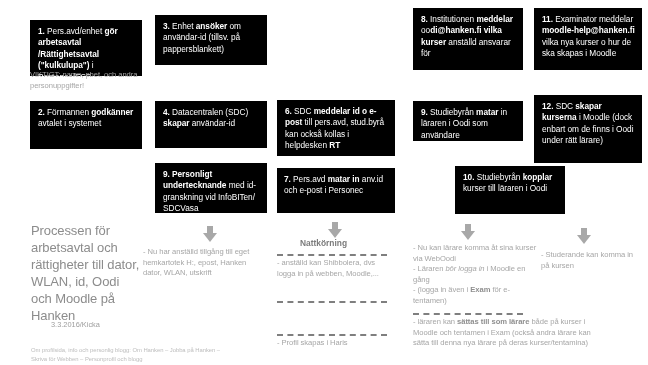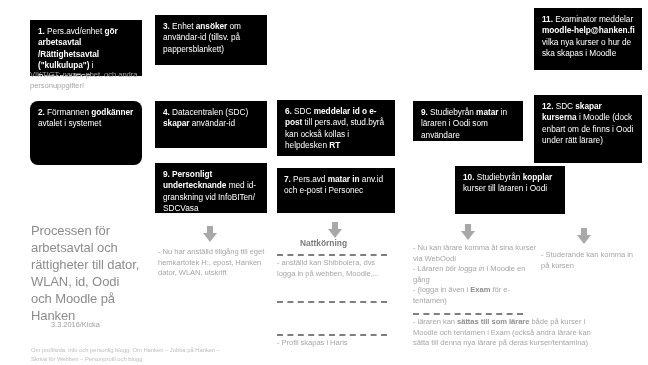--- a/index.html
+++ b/index.html
@@ -101,40 +101,40 @@
 </style>
 </head>
 <body>
 
 <div class="canvas">
 
   <div class="box" style="left:30px; top:20px; width:112px; height:56px;"><b>1.</b> Pers.avd/enhet <b>gör arbetsavtal /Rättighetsavtal ("kulkulupa")</b> i Personec/ESS.</div>
 
   <div class="note" style="left:30px; top:70px; width:112px;">VIKTIGT: namn, pbet, och andra personuppgifter!</div>
 
-  <div class="box" style="left:30px; top:101px; width:112px; height:64px;border-radius:8px;"><b>2.</b> Förmannen <b>godkänner</b> avtalet i systemet</div>
+  <div class="box" style="left:30px; top:101px; width:112px; height:48px;"><b>2.</b> Förmannen <b>godkänner</b> avtalet i systemet</div>
 
   <div class="title" style="left:31px; top:222px; width:110px;">Processen för arbetsavtal och rättigheter till dator, WLAN, id, Oodi och Moodle på Hanken</div>
 
   <div class="title-date" style="left:31px; top:320px; width:110px;margin-left:20px;">3.3.2016/Kicka</div>
 
   <div class="footer" style="left:31px; top:346px; width:190px;">Om profilsida, info och personlig blogg: Om Hanken – Jobba på Hanken – Skriva för Webben – Personprofil och blogg</div>
 
   <div class="box" style="left:155px; top:15px; width:112px; height:50px;"><b>3.</b> Enhet <b>ansöker</b> om användar-id (tillsv. på pappersblankett)</div>
 
   <div class="box" style="left:155px; top:101px; width:112px; height:47px;"><b>4.</b> Datacentralen (SDC) <b>skapar</b> användar-id</div>
 
   <div class="box" style="left:155px; top:163px; width:112px; height:50px;"><b>9. Personligt undertecknande</b> med id-granskning vid InfoBITen/ SDCVasa</div>
 
   <div class="arrow" style="left:203px; top:226px;">
     <div class="shaft"></div>
       <div class="head"></div>
   </div>
 
-  <div class="note" style="left:158px; top:247px; width:120px;">- Nu har anställd tillgång till eget hemkartotek H:, epost, Hanken dator, WLAN, utskrift</div>
+  <div class="note" style="left:143px; top:247px; width:120px;">- Nu har anställd tillgång till eget hemkartotek H:, epost, Hanken dator, WLAN, utskrift</div>
 
   <div class="box" style="left:277px; top:100px; width:118px; height:56px;"><b>6.</b> SDC <b>meddelar id o e-post</b> till pers.avd, stud.byrå kan också kollas i helpdesken <b>RT</b></div>
 
   <div class="box" style="left:277px; top:168px; width:118px; height:45px;padding-left:7px;"><b>7.</b> Pers.avd <b>matar in</b> anv.id och e-post i Personec</div>
 
   <div class="arrow" style="left:328px; top:222px;">
     <div class="shaft"></div>
       <div class="head"></div>
   </div>
 
@@ -144,20 +144,21 @@
 
   <div class="note" style="left:277px; top:258px; width:118px;">- anställd kan Shibbolera, dvs logga in på webben, Moodle,...</div>
 
   <div class="dashed" style="left:277px; top:301px; width:110px;"></div>
 
 
   <div class="dashed" style="left:277px; top:334px; width:110px;"></div>
 
   <div class="note" style="left:277px; top:338px; width:118px;">- Profil skapas i Haris</div>
 
+  <div class="box" style="left:413px; top:8px; width:110px; height:62px;"><b>8.</b> Institutionen <b>meddelar</b> oo<b>di@hanken.fi vilka kurser</b> anställd ansvarar för</div>
 
   <div class="box" style="left:413px; top:101px; width:110px; height:40px;"><b>9.</b> Studiebyrån <b>matar</b> in läraren i Oodi som användare</div>
 
   <div class="box" style="left:413px; top:166px; width:110px; height:48px;margin-left:42px;"><b>10.</b> Studiebyrån <b>kopplar</b> kurser till läraren i Oodi</div>
 
   <div class="arrow" style="left:461px; top:224px;">
     <div class="shaft"></div>
       <div class="head"></div>
   </div>
 

